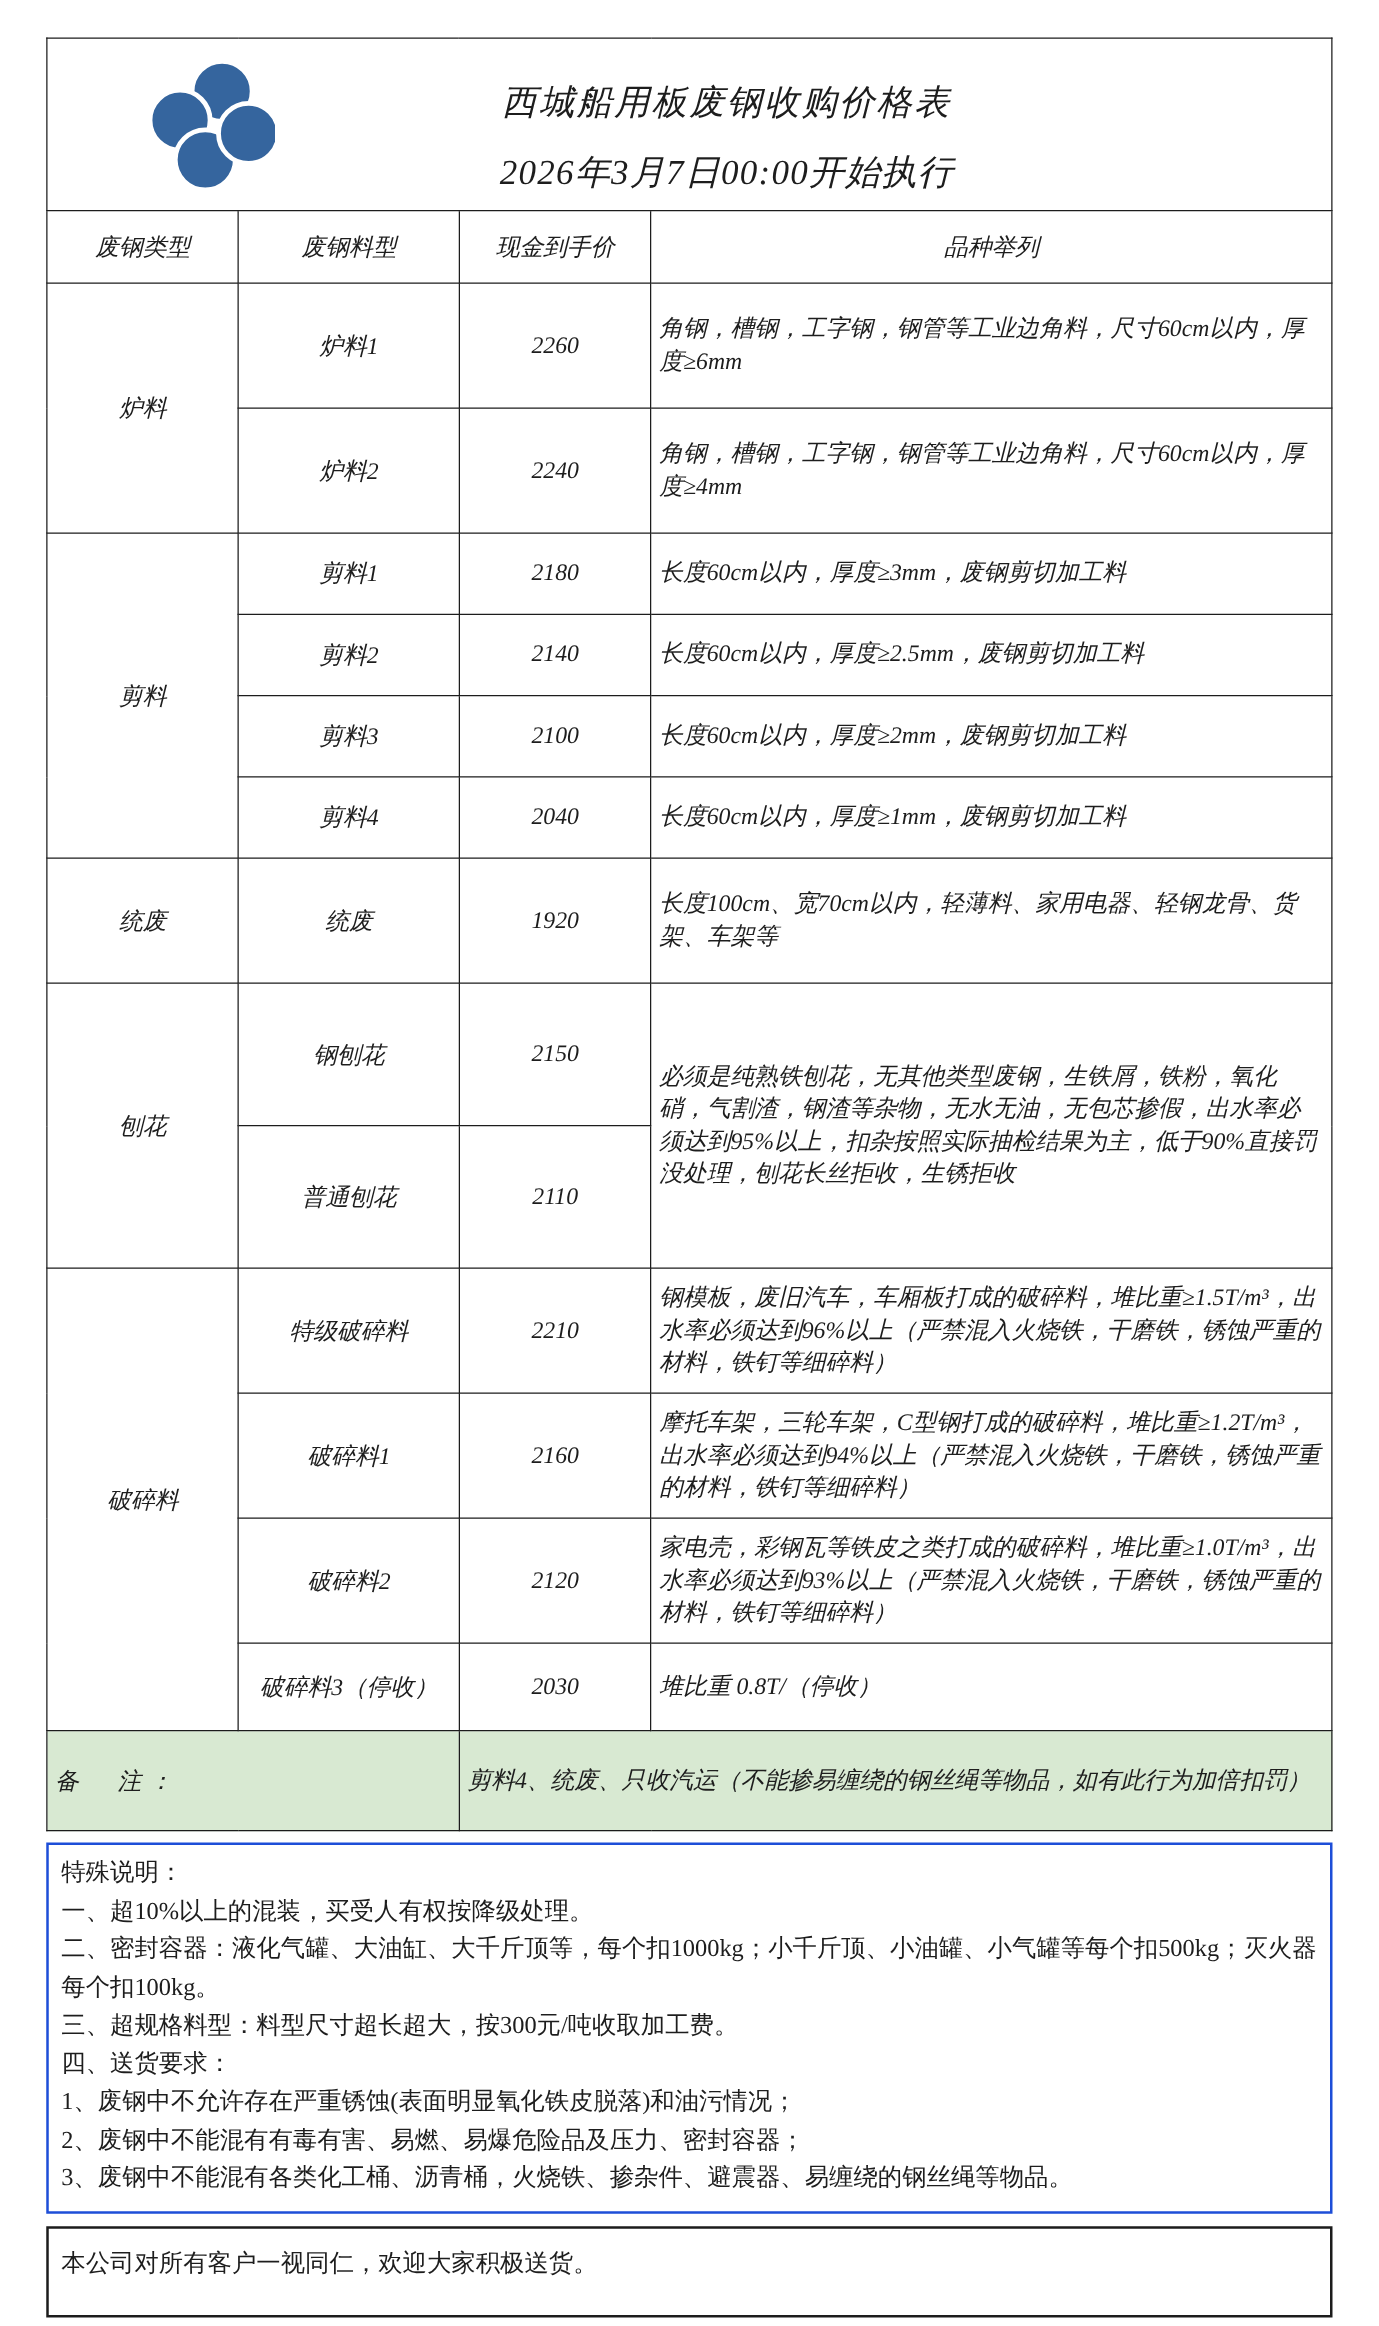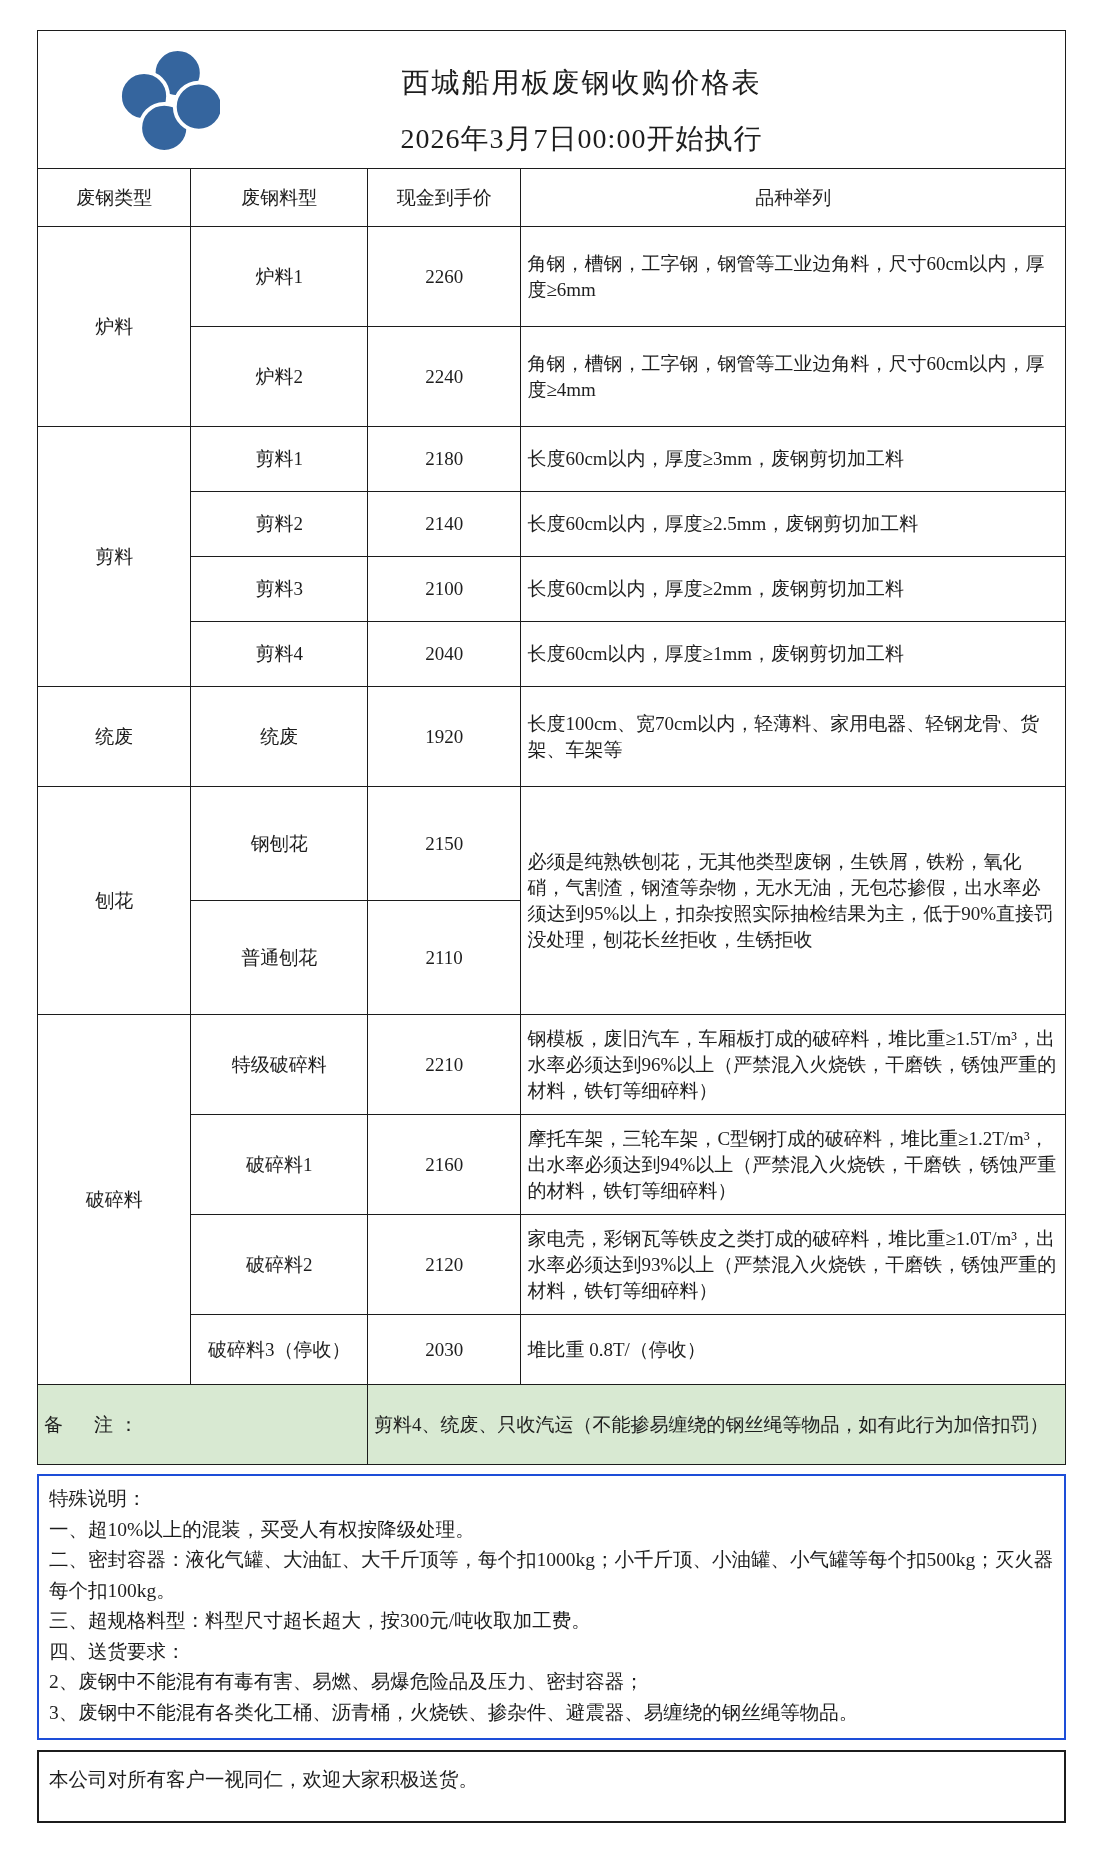--- a/index.html
+++ b/index.html
@@ -17,20 +17,21 @@
     width: 100%;
     border-collapse: collapse;
     table-layout: fixed;
   }
   table.price-table td, table.price-table th {
     border: 1.6px solid #1c1c1c;
     font-size: 19px;
     font-weight: normal;
     padding: 3px 6px;
     vertical-align: middle;
+    font-style: italic;
   }
   
   td.banner {
     height: 138px;
     position: relative;
     text-align: center;
     padding: 0;
   }
   .banner-logo {
     position: absolute;
@@ -201,20 +202,21 @@
     </tr>
   </tbody>
     </table>
 
   <div class="notes-box">
     <div>特殊说明：</div>
     <div>一、超10%以上的混装，买受人有权按降级处理。</div>
     <div>二、密封容器：液化气罐、大油缸、大千斤顶等，每个扣1000kg；小千斤顶、小油罐、小气罐等每个扣500kg；灭火器每个扣100kg。</div>
     <div>三、超规格料型：料型尺寸超长超大，按300元/吨收取加工费。</div>
     <div>四、送货要求：</div>
+    <div>1、废钢中不允许存在严重锈蚀(表面明显氧化铁皮脱落)和油污情况；</div>
     <div>2、废钢中不能混有有毒有害、易燃、易爆危险品及压力、密封容器；</div>
     <div>3、废钢中不能混有各类化工桶、沥青桶，火烧铁、掺杂件、避震器、易缠绕的钢丝绳等物品。</div>
   </div>
 
   <div class="footer-box">
     <span>本公司对所有客户一视同仁，欢迎大家积极送货。</span>
   </div>
 
 </div>
 

